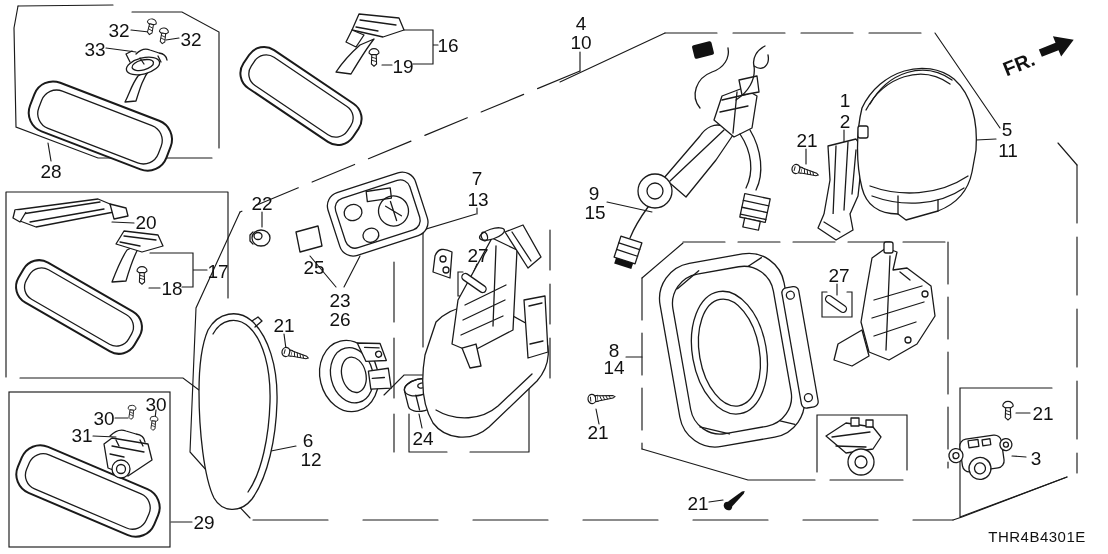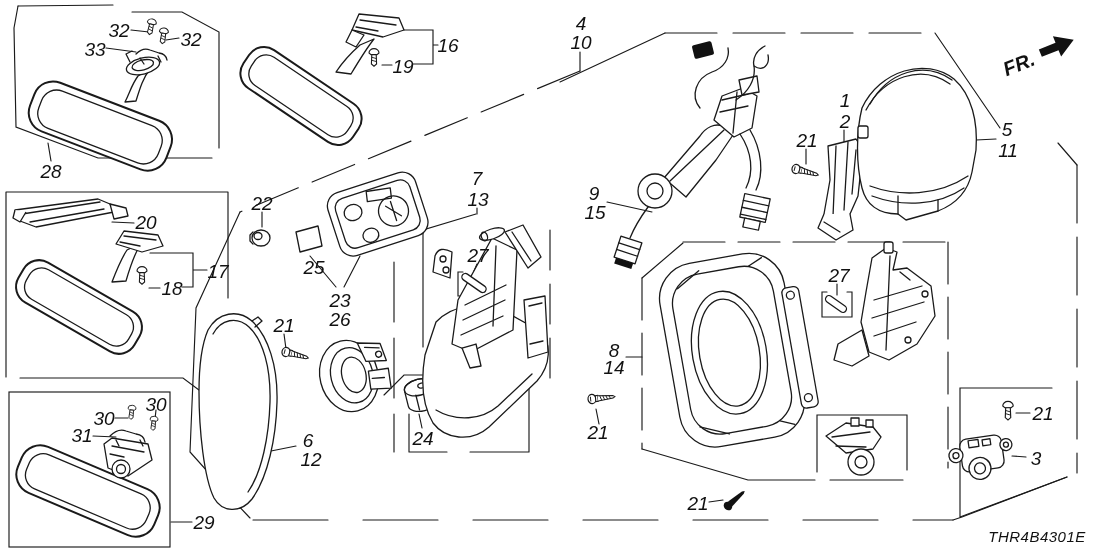--- a/index.html
+++ b/index.html
@@ -1,16 +1,16 @@
 <!DOCTYPE html>
 <html><head>
 <meta charset="utf-8">
 <style>
   html,body{margin:0;padding:0;background:#fff;}
-  .stage{position:relative;width:1108px;height:554px;background:#fff;overflow:hidden;font-style:italic;}
+  .stage{position:relative;width:1108px;height:554px;background:#fff;overflow:hidden;}
   svg{display:block}
   .ln{stroke:#1a1a1a;stroke-width:1.15;fill:none;stroke-linecap:round;}
   .pt{stroke:#1a1a1a;stroke-width:1.3;fill:none;stroke-linejoin:round;stroke-linecap:round;}
   .wh{stroke:#1a1a1a;stroke-width:1.3;fill:#ffffff;stroke-linejoin:round;}
   .wh2{stroke:#1a1a1a;stroke-width:2;fill:#ffffff;stroke-linejoin:round;}
   .blk{fill:#111;stroke:none;}
   .lbl{font-family:"Liberation Sans",sans-serif;font-size:19px;fill:#111;text-anchor:middle;dominant-baseline:central;}
   .code{font-family:"Liberation Sans",sans-serif;font-size:15px;fill:#111;text-anchor:middle;dominant-baseline:central;letter-spacing:.5px;}
   .fr{font-family:"Liberation Sans",sans-serif;font-size:20px;font-weight:bold;fill:#111;dominant-baseline:central;}
 </style>

